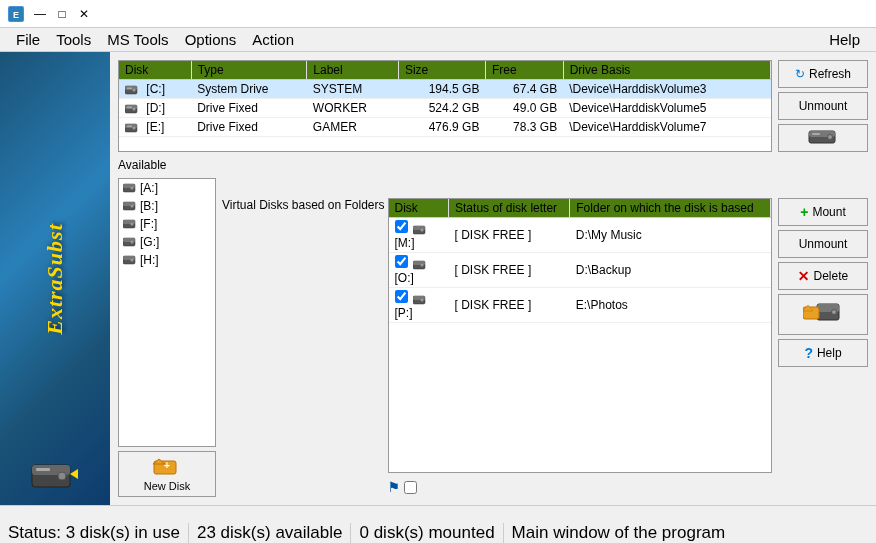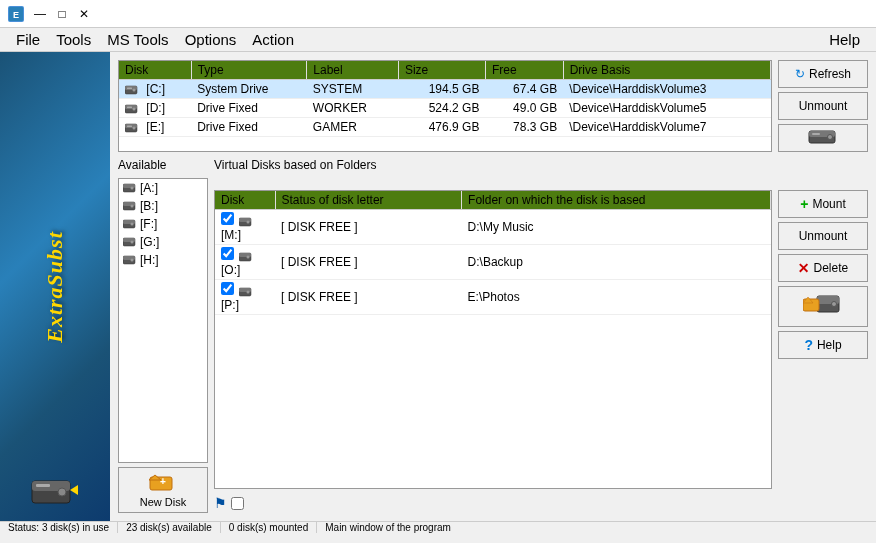--- a/index.html
+++ b/index.html
@@ -163,21 +163,21 @@
     }
     .selected-row { background: #cde8ff; }
 
     
     .bottom-section {
       display: flex;
       gap: 6px;
       flex: 1;
     }
     .available-panel {
-      width: 90px;
+      width: 98px;
       display: flex;
       flex-direction: column;
       gap: 4px;
     }
     .available-list {
       border: 1px solid #999;
       background: white;
       flex: 1;
       overflow-y: auto;
     }
@@ -197,22 +197,22 @@
       display: flex;
       flex-direction: column;
       align-items: center;
       gap: 2px;
       font-size: 11px;
     }
 
     .virtual-panel {
       flex: 1;
       display: flex;
-      flex-direction: column;
-      gap: 16px;
+      gap: 3px;
+      margin-top: 40px;
     }
     .virtual-table-container {
       border: 1px solid #999;
       background: white;
       flex: 1;
       overflow: hidden;
     }
     .virtual-actions {
       display: flex;
       flex-direction: column;
@@ -238,24 +238,24 @@
       gap: 4px;
       padding: 2px 0;
       font-size: 11px;
     }
 
     
     .statusbar {
       background: #f0f0f0;
       border-top: 1px solid #ccc;
       display: flex;
-      align-items: flex-start;
-      height: 22px;
+      align-items: flex-end;
+      height: 38px;
       padding: 0 8px;
-      font-size: 10px;
+      font-size: 17px;
       gap: 0;
     }
     .status-segment {
       padding: 0 8px;
       border-right: 1px solid #ccc;
     }
     .status-segment:first-child { padding-left: 0; }
     .status-segment:last-child { border-right: none; }
 
     

